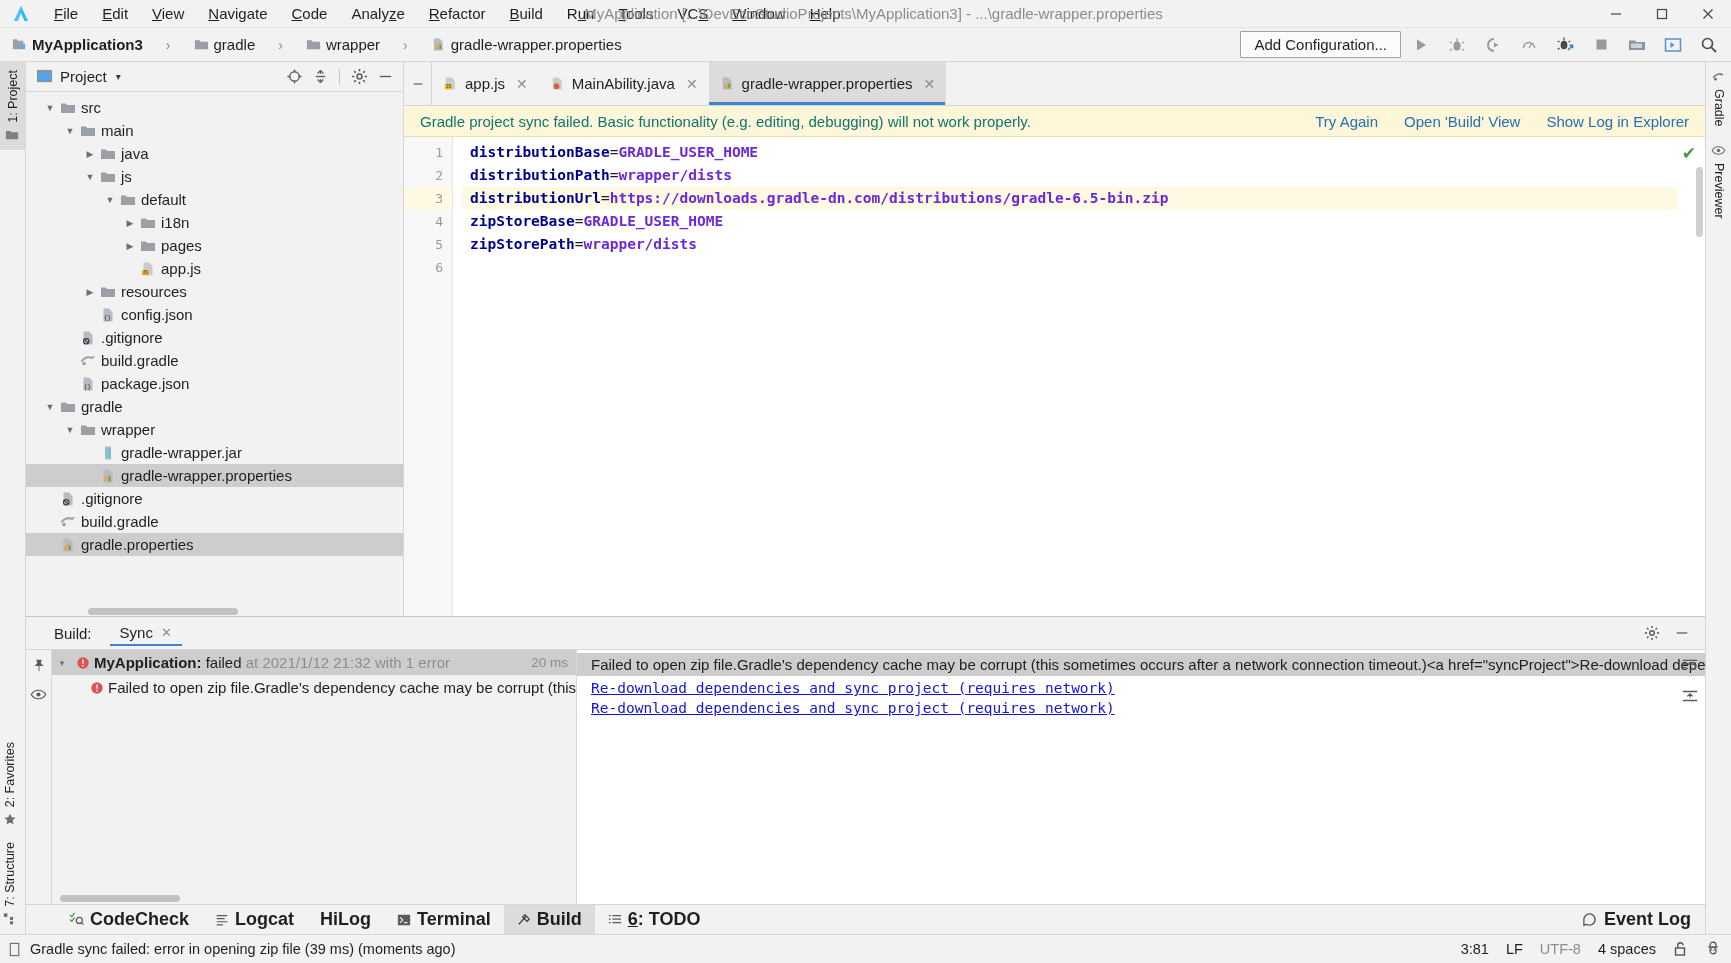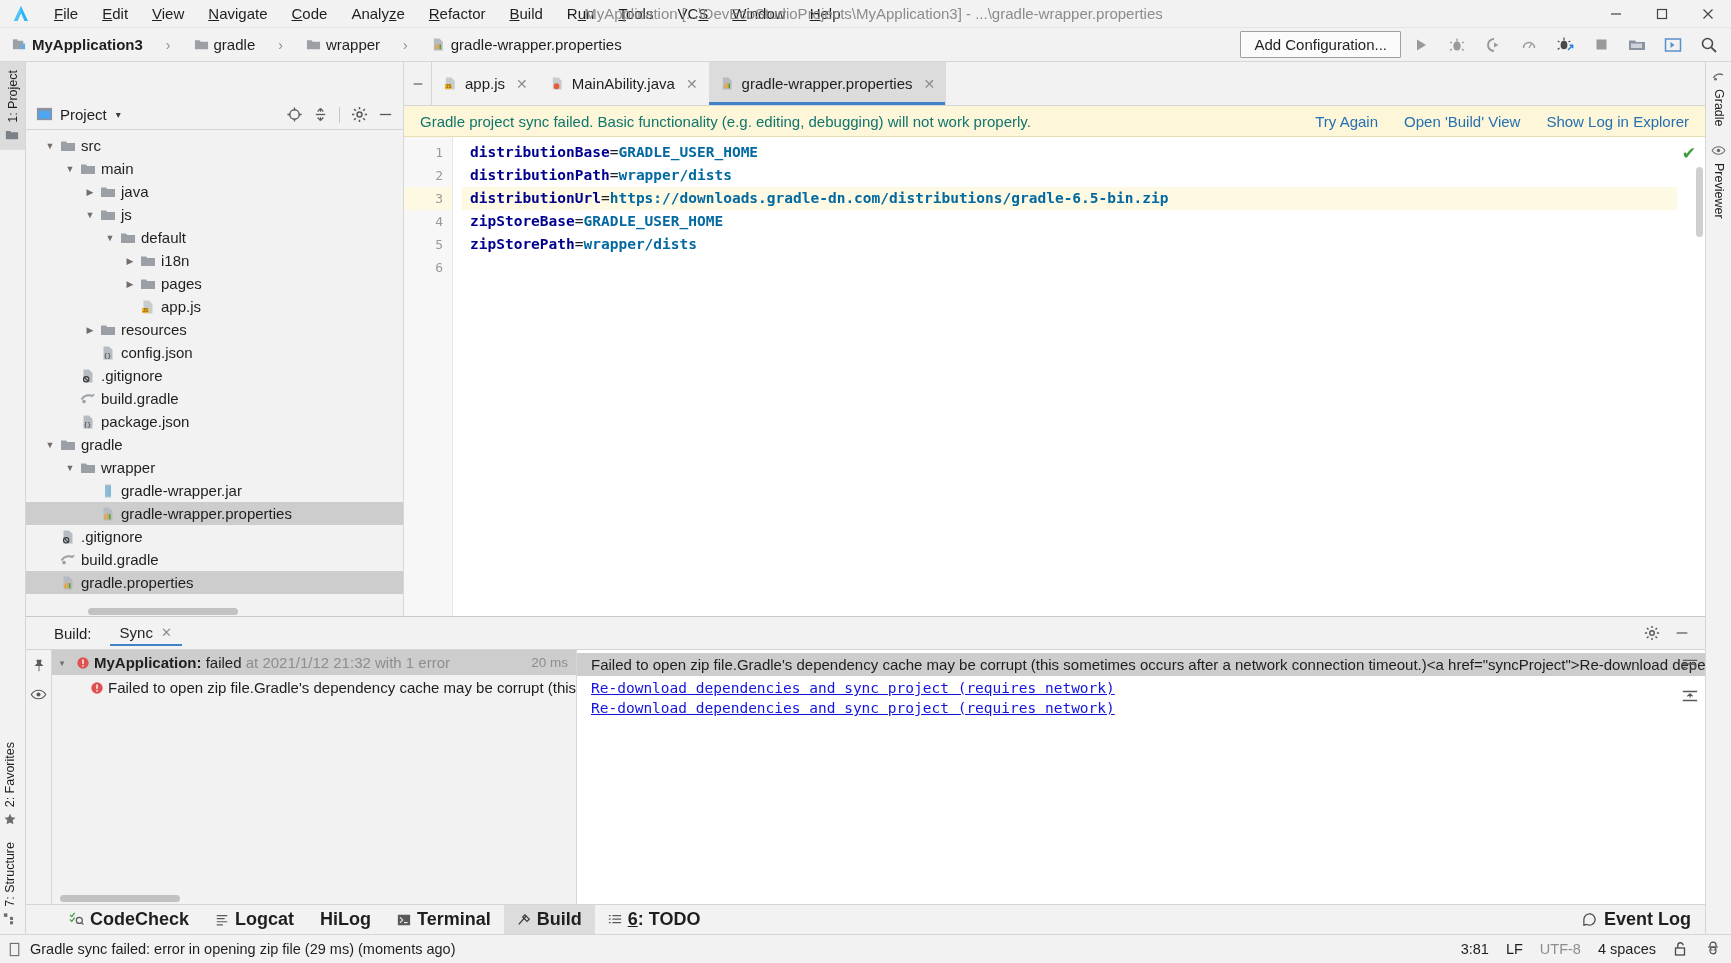--- a/index.html
+++ b/index.html
@@ -69,21 +69,21 @@
   .rail-bottom { margin-top:auto; }
 
   
   .mid { flex:1 1 auto; display:flex; flex-direction:column; min-width:0; }
   .midtop { flex:1 1 auto; display:flex; min-height:0; }
 
   .projpanel { width:378px; flex:0 0 378px; display:flex; flex-direction:column;
                background:#f2f2f2; border-right:1px solid #d6d6d6; min-height:0; }
   .proj-header {
     height:30px; flex:0 0 30px; display:flex; align-items:center;
-    padding:0 6px 0 10px; border-bottom:1px solid #d6d6d6; background:#f2f2f2;margin-top:38px;
+    padding:0 6px 0 10px; border-bottom:1px solid #d6d6d6; background:#f2f2f2;
   }
   .proj-title { font-size:15px; margin-left:7px; }
   .caret-dn { margin-left:9px; color:#3c3c3c; font-size:10px; }
   .proj-actions { margin-left:auto; display:flex; align-items:center; gap:2px; }
   .pa { width:24px; height:24px; display:flex; align-items:center; justify-content:center; color:#5a5a5a; }
   .vsep { width:1px; height:16px; background:#c8c8c8; margin:0 5px; }
 
   .tree { flex:1 1 auto; overflow:hidden; position:relative; padding-top:4px; background:#f2f2f2; }
   .trow { display:flex; align-items:center; height:23px; font-size:15px; white-space:nowrap; padding-right:6px; }
   .trow.sel { background:#cdcdcd; }
@@ -121,21 +121,21 @@
   .gnum { height:23px; line-height:23px; text-align:right; padding-right:9px;
           font-family:"DejaVu Sans Mono", monospace; font-size:13px; color:#9a9a9a; }
   .gnum.hl { background:#fdf9e3; }
   .gmark { width:10px; flex:0 0 10px; background:#fff; border-left:1px solid #e6e6e6; }
   .code { flex:1 1 auto; padding-top:4px; position:relative; min-width:0; }
   .cline { height:23px; line-height:23px; font-family:"DejaVu Sans Mono", monospace;
            font-size:14.5px; white-space:pre; padding-left:8px; font-weight:bold; }
   .cline.hl { background:#fdf9e3; }
   .k { color:#00008f; }
   .eq { color:#1f1f1f; font-weight:normal; }
-  .v { color:#0369a1; }
+  .v { color:#6d28d9; }
   .rightgut { width:28px; flex:0 0 28px; background:#fff; position:relative; }
   .okmark { position:absolute; top:6px; right:9px; color:#3c9c3c; font-size:17px; }
   .vscroll-edit { position:absolute; right:2px; top:30px; width:7px; height:70px; background:#cfcfcf; border-radius:4px; }
 
   
   .buildpanel { height:288px; flex:0 0 288px; display:flex; flex-direction:column;
                 border-top:1px solid #c8c8c8; background:#f2f2f2; }
   .bp-header { height:32px; flex:0 0 32px; display:flex; align-items:center; padding-left:28px;
                font-size:15px; background:#f2f2f2; }
   .bp-label { color:#1f1f1f; }
@@ -880,21 +880,21 @@
     </div>
   </div>
 
   <div class="statusbar">
     <div class="st-left">
       <span>
         <svg width="14" height="15" viewBox="0 0 14 16">
             <rect x="2" y="1.5" width="9" height="13" fill="none" stroke="#6e6e6e" stroke-width="1.2"></rect>
           </svg>
       </span>
-      <span>Gradle sync failed: error in opening zip file (29 ms) (moments ago)</span>
+      <span>Gradle sync failed: error in opening zip file (39 ms) (moments ago)</span>
     </div>
     <div class="st-right">
       <span>3:81</span>
       <span>LF</span>
       <span class="dim">UTF-8</span>
       <span>4 spaces</span>
       <span>
         <svg width="15" height="16" viewBox="0 0 15 16">
             <rect x="2.5" y="7" width="9" height="7" fill="none" stroke="#4a4a4a" stroke-width="1.3"></rect>
             <path d="M4.8 7V4.6a2.7 2.7 0 0 1 5.4-.3" fill="none" stroke="#4a4a4a" stroke-width="1.3"></path>

